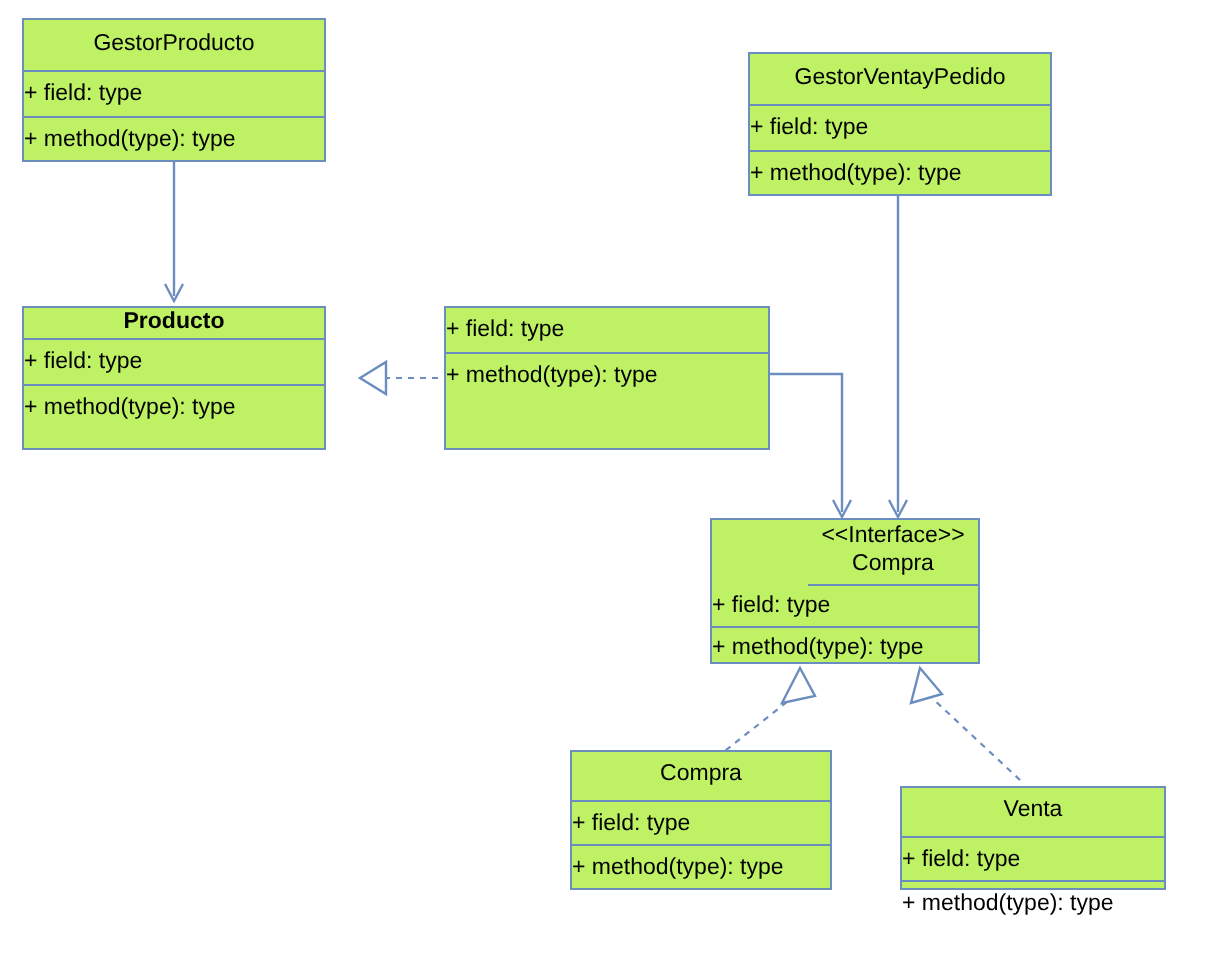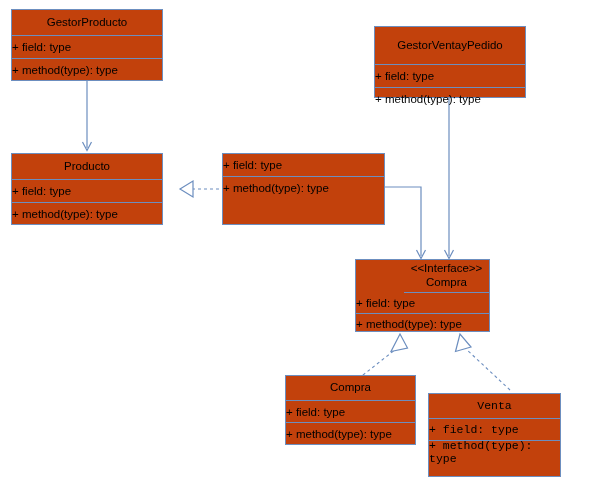--- a/index.html
+++ b/index.html
@@ -20,21 +20,21 @@
     left: 0;
     top: 0;
     width: 606px;
     height: 478px;
     pointer-events: none;
   }
   .uml-class {
     position: absolute;
     box-sizing: border-box;
     border: 1px solid #6c8ebf;
-    background: #c2410c;
+    background: #bef264;
     z-index: 2;
   }
   .uml-title {
     box-sizing: border-box;
     border-bottom: 1px solid #6c8ebf;
     text-align: center;
     font-size: 11.5px;
     color: #000000;
     line-height: 1.18;
     display: flex;
@@ -102,33 +102,33 @@
     </div>
     <div class="uml-row divided" style="height:23px;">
       <span>+ field: type</span>
     </div>
     <div class="uml-row" style="height:21px;">
       <span>+ method(type): type</span>
     </div>
   </div>
 
   <div class="uml-class" style="left:374px; top:26px; width:152px; height:72px;">
-    <div class="uml-title" style="height:38px;">
+    <div class="uml-title" style="height:26px;">
       <span>GestorVentayPedido</span>
     </div>
     <div class="uml-row divided" style="height:23px;">
       <span>+ field: type</span>
     </div>
     <div class="uml-row" style="height:21px;">
       <span>+ method(type): type</span>
     </div>
   </div>
 
   <div class="uml-class" style="left:11px; top:153px; width:152px; height:72px;">
-    <div class="uml-title" style="height:26px;">
+    <div class="uml-title" style="height:16px;font-weight:bold;">
       <span>Producto</span>
     </div>
     <div class="uml-row divided" style="height:23px;">
       <span>+ field: type</span>
     </div>
     <div class="uml-row" style="height:21px;">
       <span>+ method(type): type</span>
     </div>
   </div>
 
@@ -159,21 +159,21 @@
       <span>Compra</span>
     </div>
     <div class="uml-row divided" style="height:22px;">
       <span>+ field: type</span>
     </div>
     <div class="uml-row" style="height:21px;">
       <span>+ method(type): type</span>
     </div>
   </div>
 
-  <div class="uml-class" style="left:428px; top:393px; width:133px; height:84px;font-family:Liberation Mono, monospace;">
+  <div class="uml-class" style="left:450px; top:393px; width:133px; height:52px;">
     <div class="uml-title" style="height:25px;">
       <span>Venta</span>
     </div>
     <div class="uml-row divided" style="height:22px;">
       <span>+ field: type</span>
     </div>
     <div class="uml-row" style="height:21px;">
       <span>+ method(type): type</span>
     </div>
   </div>

